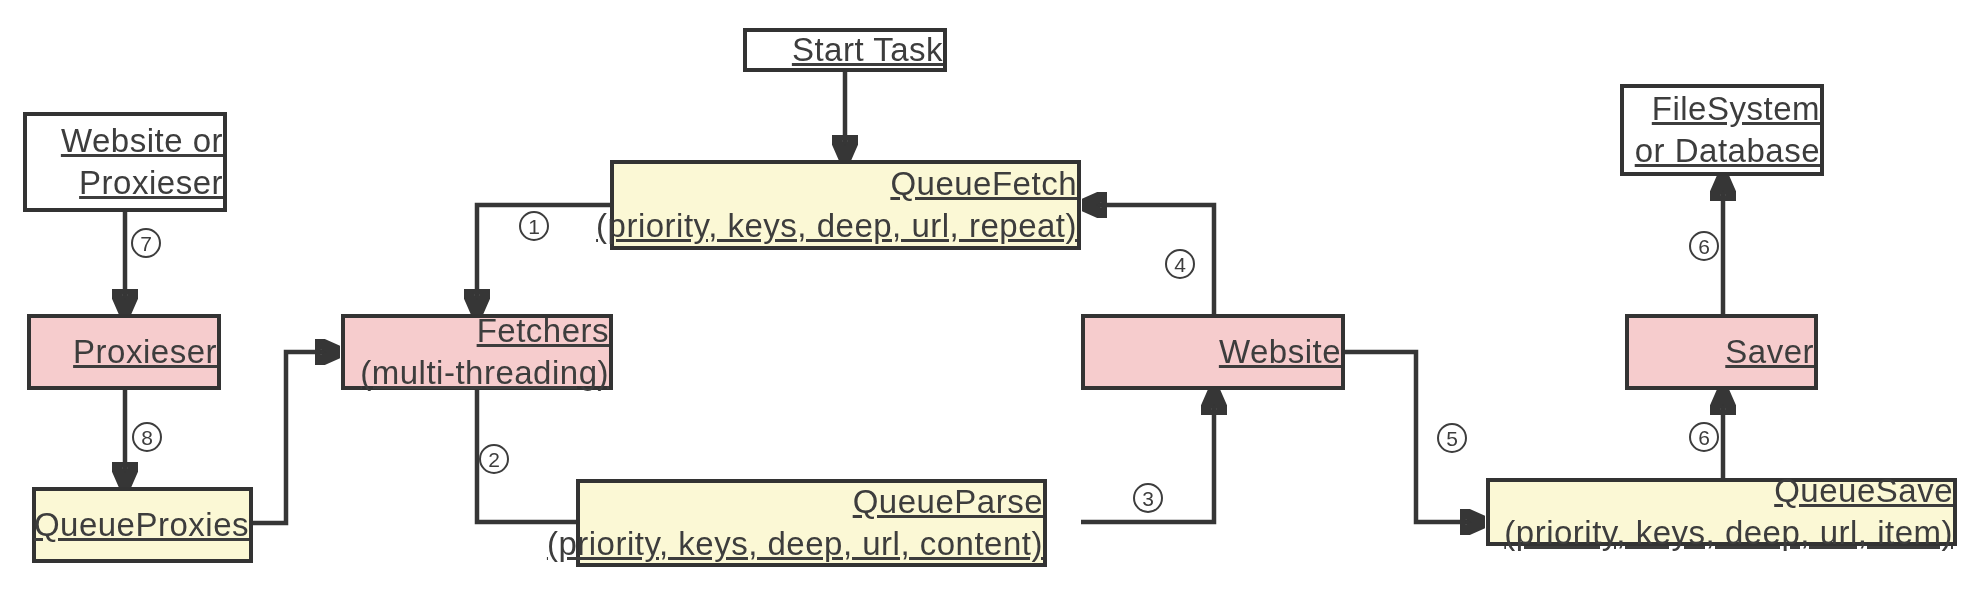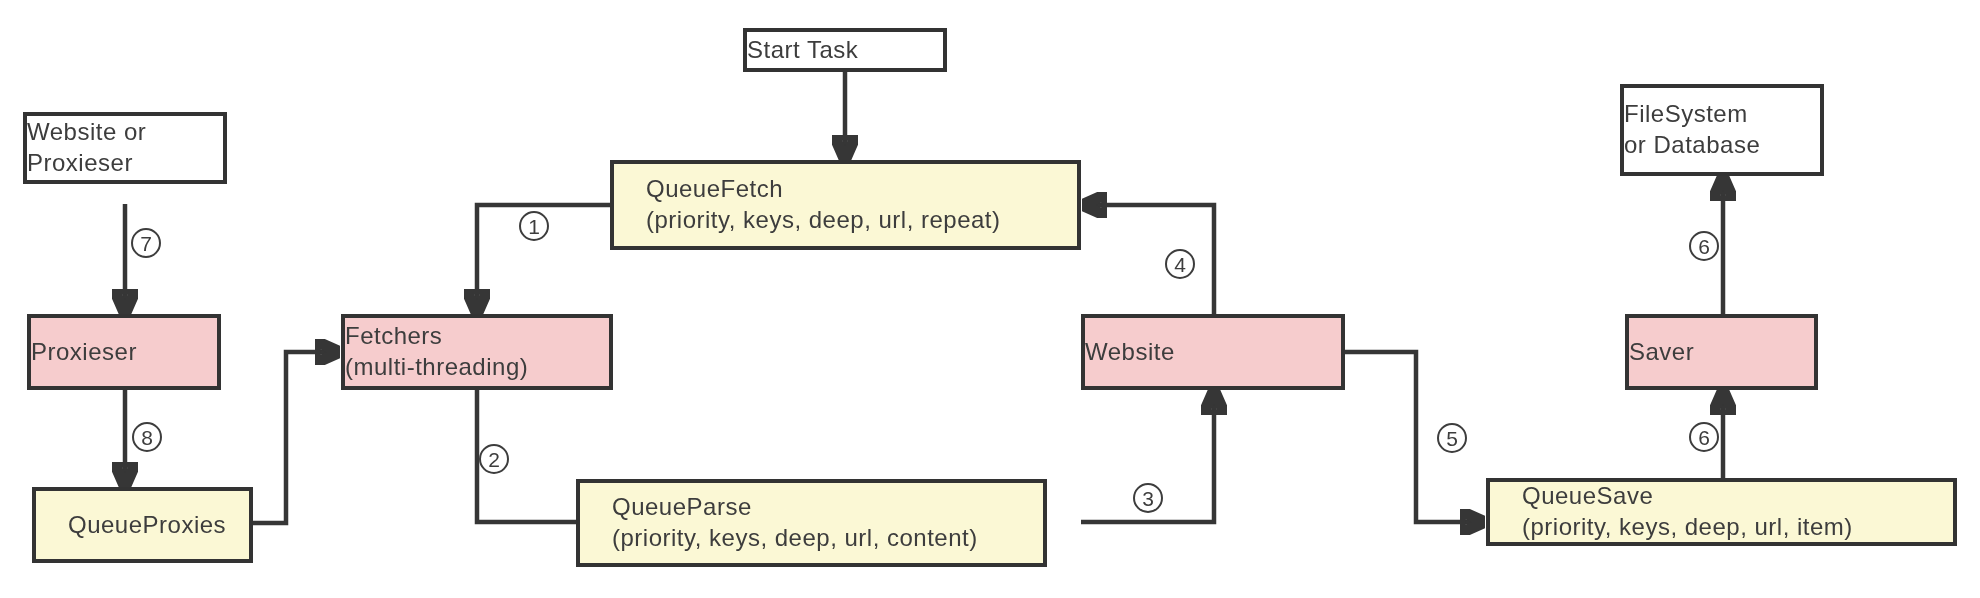--- a/index.html
+++ b/index.html
@@ -21,25 +21,26 @@
     color:var(--text);
   }
   .wires{position:absolute;left:0;top:0;width:1980px;height:598px;}
   .wires path{stroke:var(--connector);stroke-width:4.5;fill:none;}
   .arrowhead{fill:var(--connector);}
   .node{
     position:absolute;
     box-sizing:border-box;
     border:4px solid var(--box-border);
     display:flex;flex-direction:column;
-    align-items:flex-start;justify-content:center;
+    align-items:flex-end;justify-content:center;
     text-align:center;
-    font-size:24px;line-height:1.28;letter-spacing:0.5px;
+    font-size:33px;line-height:1.28;letter-spacing:0.5px;
     color:var(--text);
     white-space:nowrap;
+    text-decoration:underline;
   }
   .node.plain{background:var(--plain-fill);}
   .node.queue{background:var(--queue-fill);padding-left:32px;}
   .node.worker{background:var(--worker-fill);}
   .step{
     position:absolute;
     box-sizing:border-box;
     width:30px;height:30px;
     border:2px solid var(--text);
     border-radius:50%;
@@ -70,21 +71,21 @@
     <path d="M1723 314 V182" marker-end="url(#ah)"></path>
     <path d="M125 204 V308" marker-end="url(#ah)"></path>
     <path d="M125 390 V481" marker-end="url(#ah)"></path>
     <path d="M231 523 H286 V352 H334" marker-end="url(#ah)"></path>
   </svg>
 
   <div class="node plain" style="left:743px;top:28px;width:204px;height:44px">
     <span>Start Task</span>
   </div>
 
-  <div class="node plain" style="left:23px;top:112px;width:204px;height:72px">
+  <div class="node plain" style="left:23px;top:112px;width:204px;height:100px">
     <span>Website or</span>
     <span>Proxieser</span>
   </div>
 
   <div class="node plain" style="left:1620px;top:84px;width:204px;height:92px">
     <span>FileSystem</span>
     <span>or Database</span>
   </div>
 
   <div class="node queue" style="left:610px;top:160px;width:471px;height:90px">

